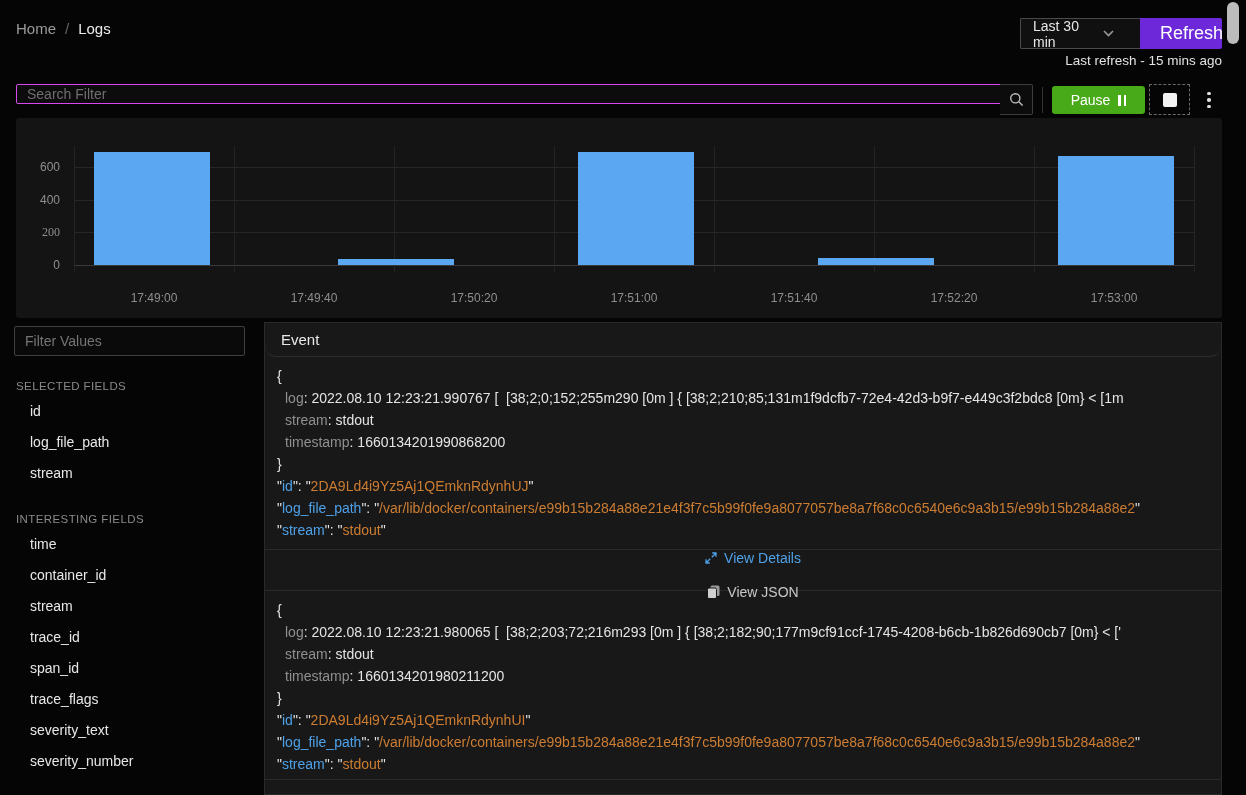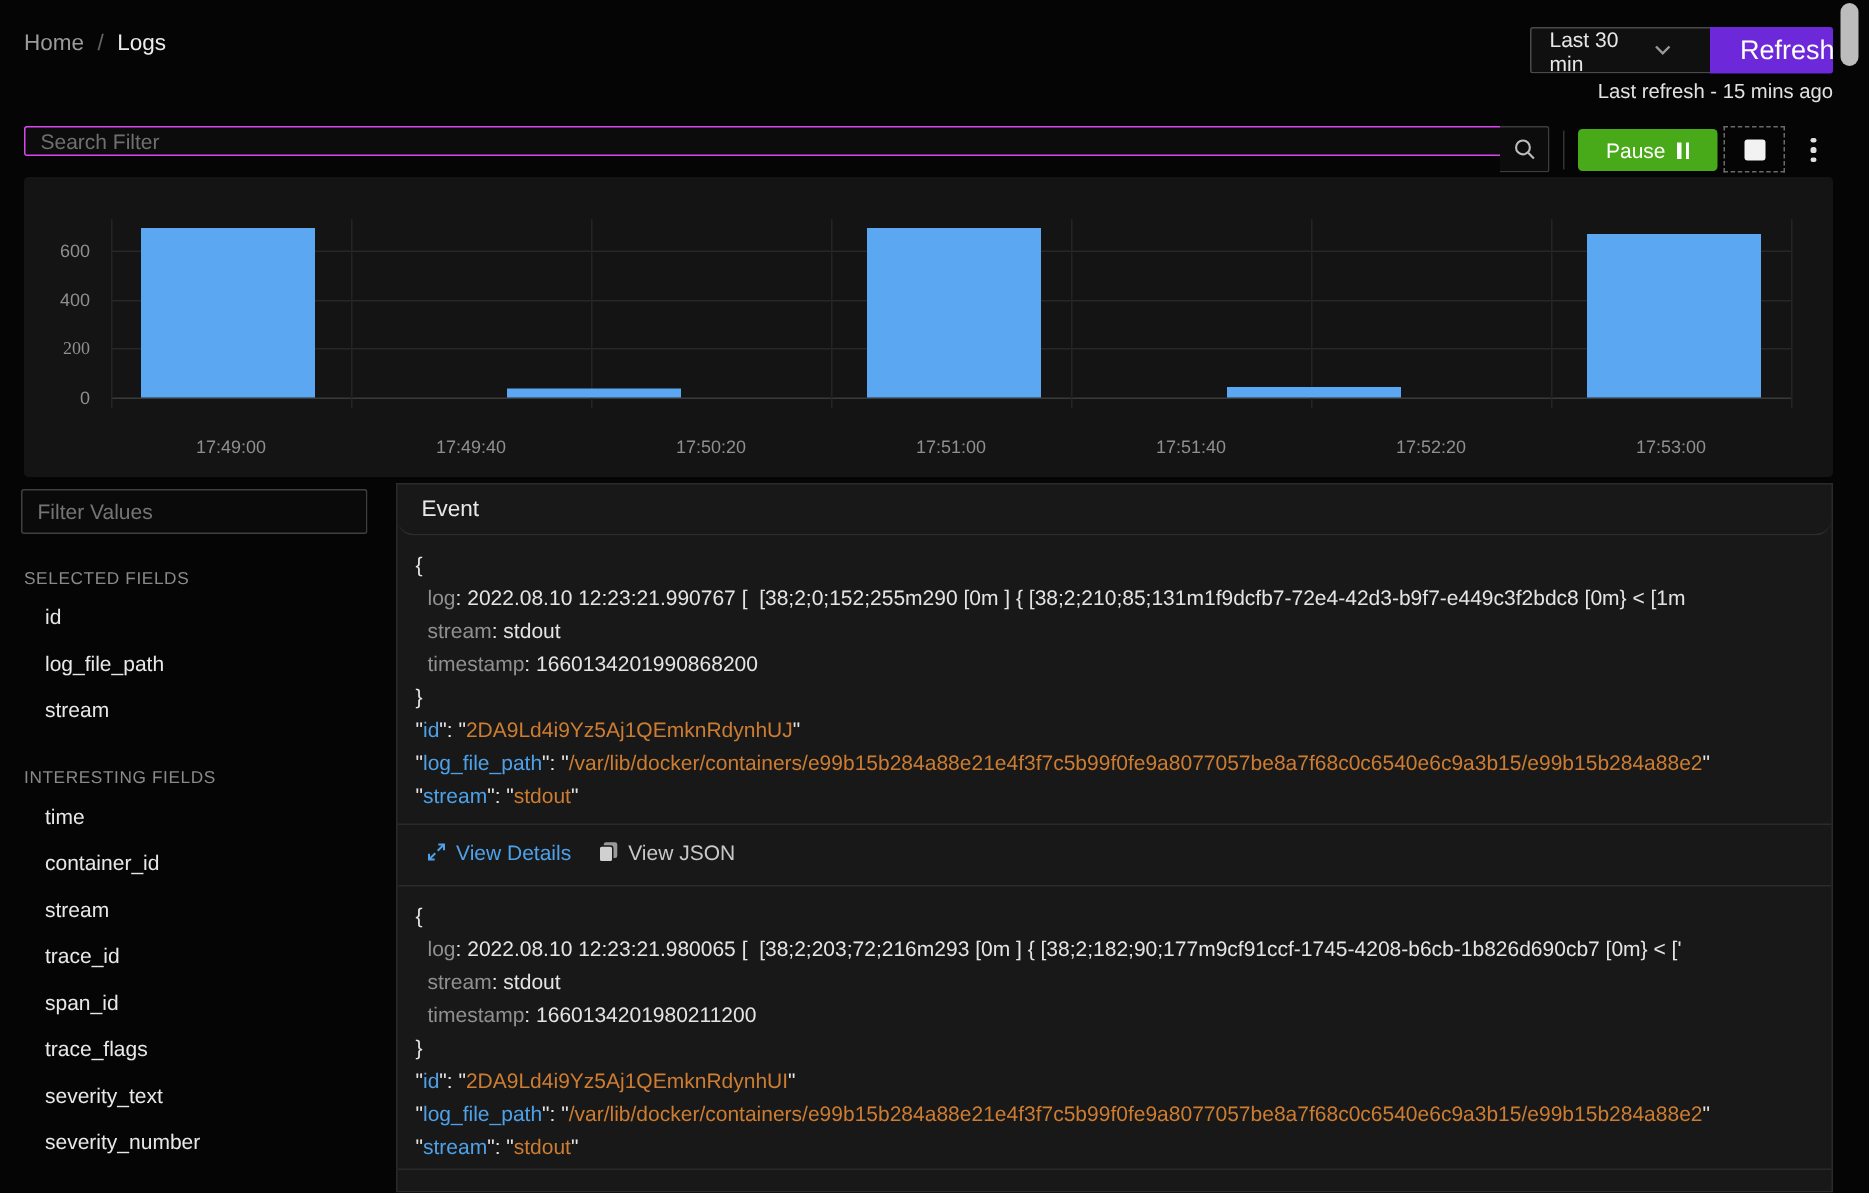--- a/index.html
+++ b/index.html
@@ -79,21 +79,21 @@
   .log-line { height:22px; line-height:22px; font-size:14px; white-space:pre; overflow:hidden;
     padding-left:12px; }
   .log-line.body { padding-left:20px; }
   .lk  { color:#909090; }
   .lv  { color:#e4e4e4;text-align:center; }
   .pun { color:#e4e4e4; }
   .brace { color:#e4e4e4; }
   .fk  { color:#4ea1e8; }
   .fv  { color:#cd7d32; }
   .entry-actions { margin-top:8px; border-top:1px solid #2a2a2a; height:37px;
-    display:flex; align-items:center; gap:18px; padding-left:20px; }
+    display:flex; align-items:center; gap:18px; padding-left:20px;flex-direction:column; }
   .view-details { color:#4ea1e8; font-size:14px; display:flex; align-items:center; gap:7px;
     cursor:pointer; }
   .copy-json { color:#c8c8c8; font-size:14px; display:flex; align-items:center; gap:7px;
     cursor:pointer; }
 </style>
 </head>
 <body>
 
 <div class="app">
 

